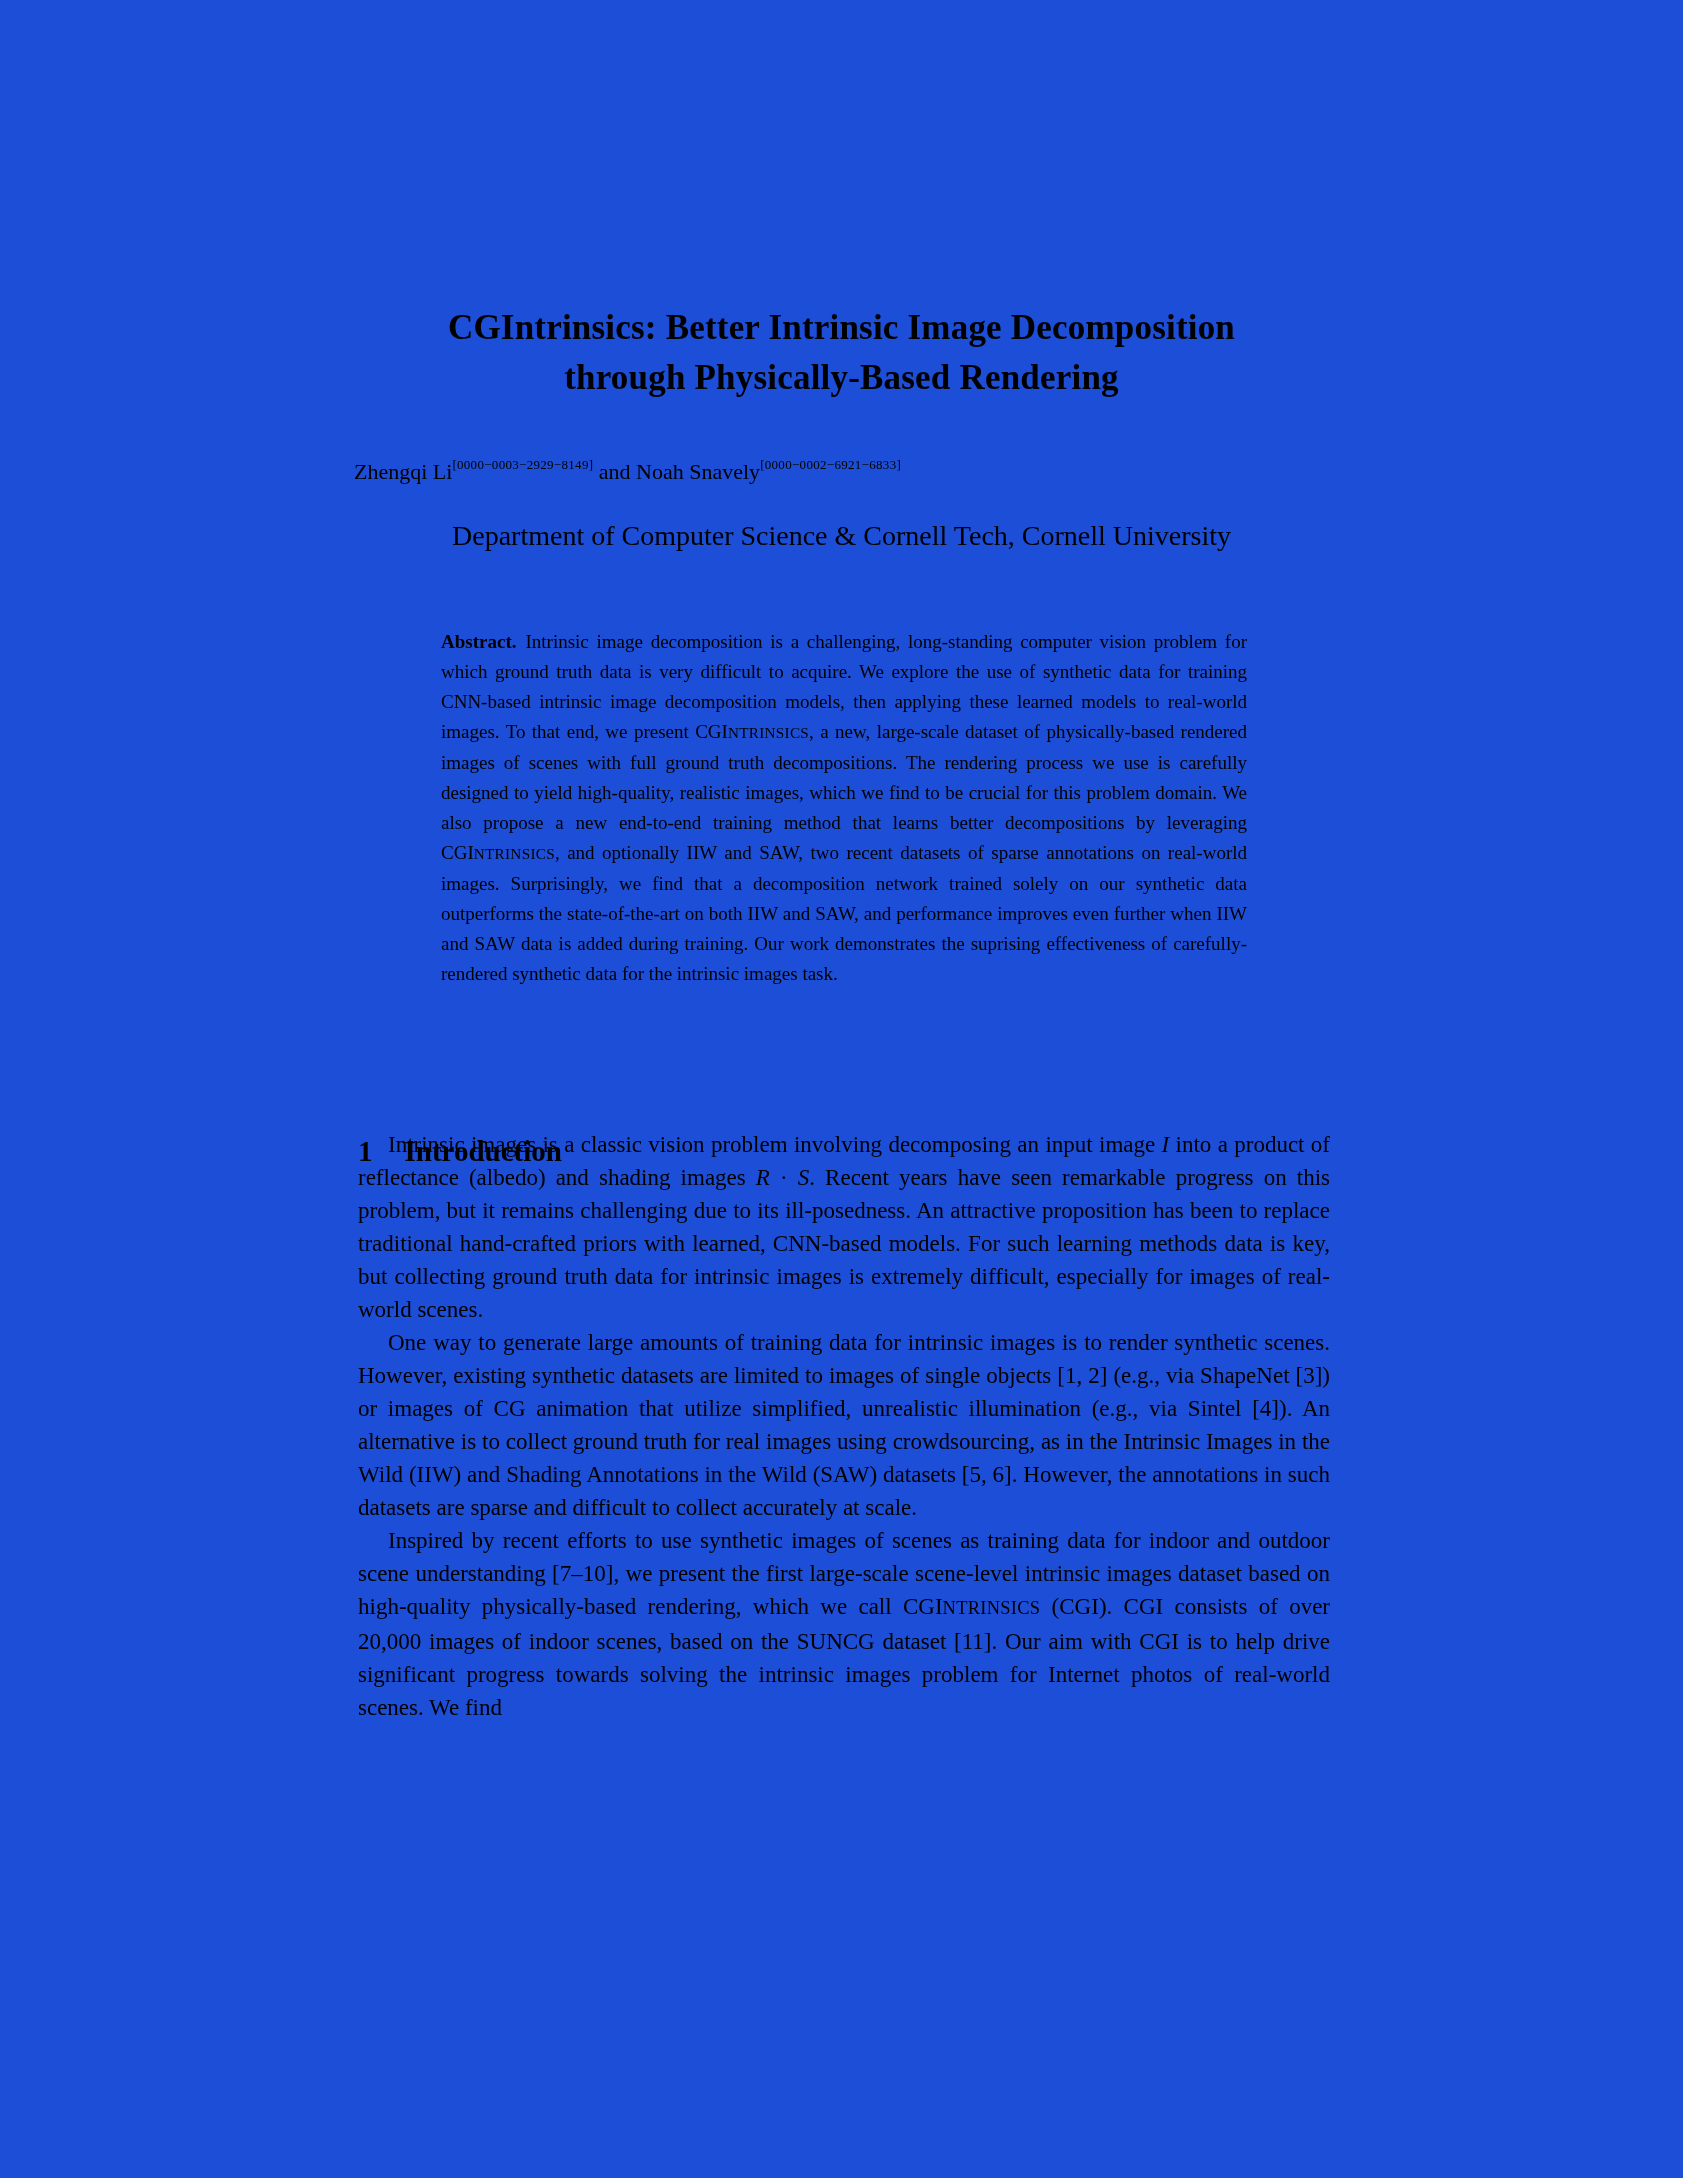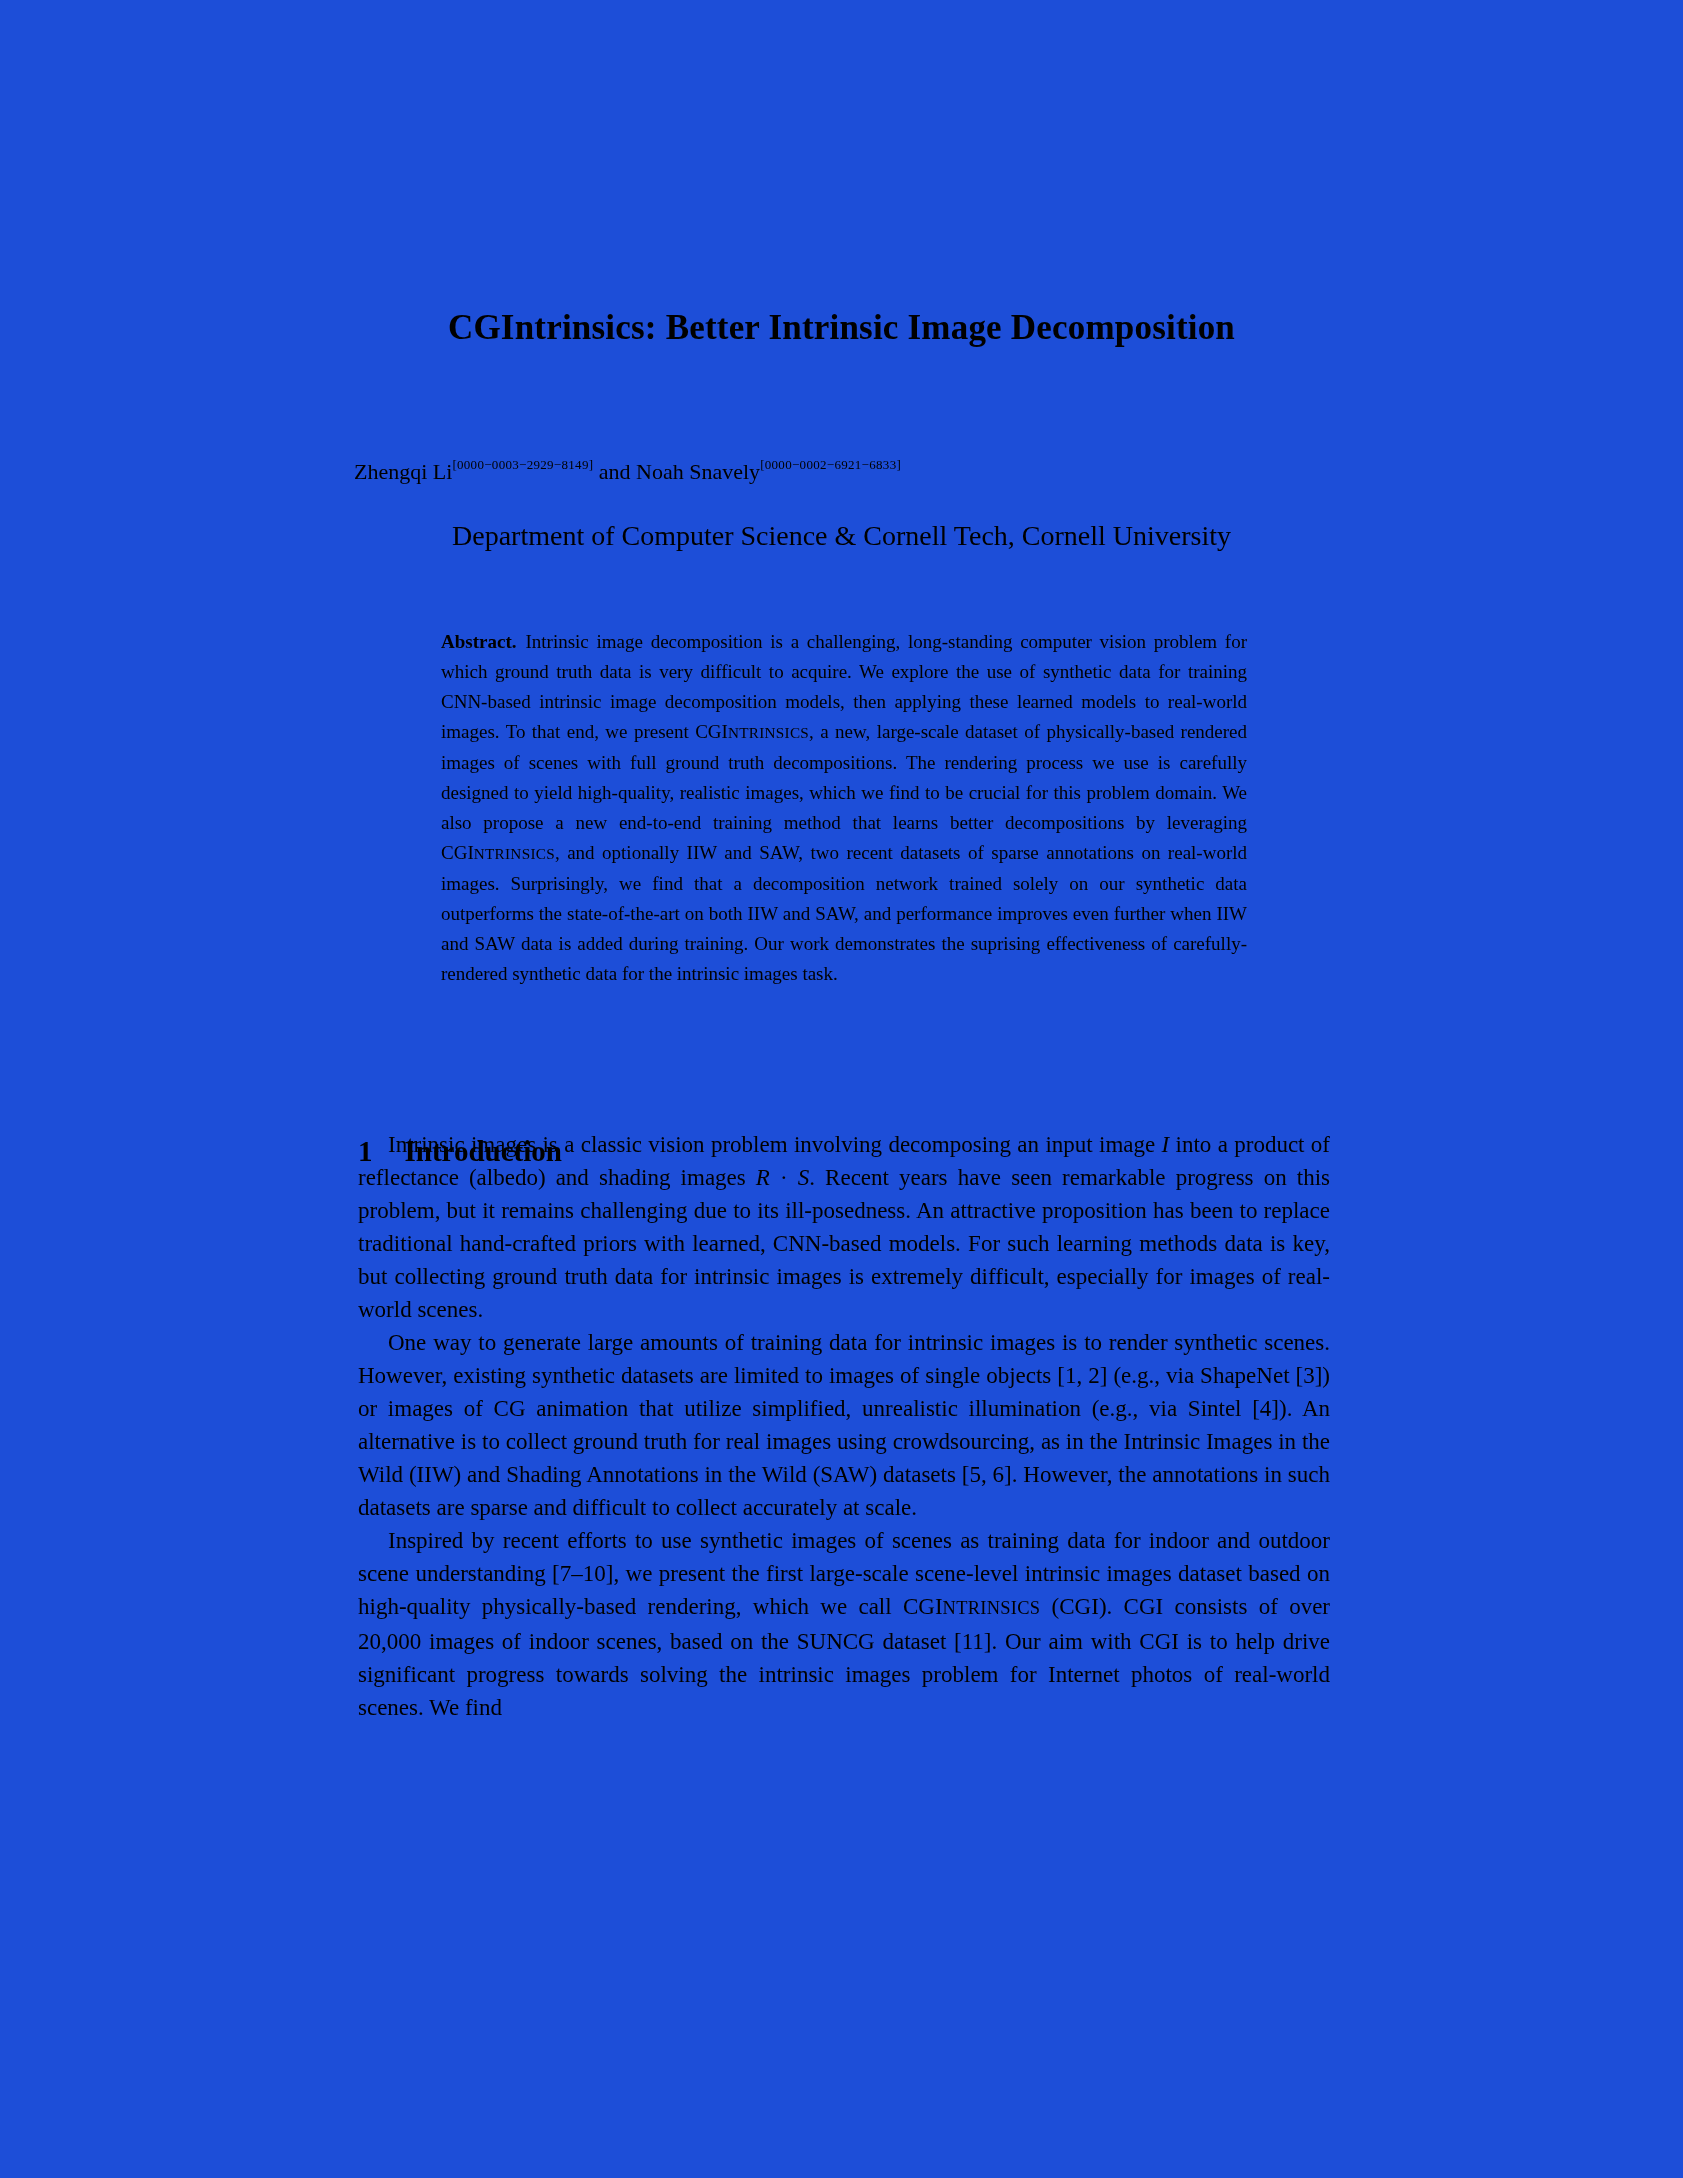--- a/index.html
+++ b/index.html
@@ -84,20 +84,21 @@
   .sc { font-size: 0.8em; letter-spacing: 0.3px; }
   .it { font-style: italic; }
 </style>
 </head>
 <body>
 
 <div class="page">
 
   <h1 class="title">
     <span class="tl">CGIntrinsics: Better Intrinsic Image Decomposition</span>
+    <span class="tl">through Physically-Based Rendering</span>
   </h1>
 
   <div class="authors"><span>Zhengqi Li</span><sup class="orcid">[0000−0003−2929−8149]</sup><span> and </span><span>Noah Snavely</span><sup class="orcid">[0000−0002−6921−6833]</sup></div>
 
   <div class="affiliation">Department of Computer Science &amp; Cornell Tech, Cornell University</div>
 
   <div class="abstract"><span class="abs-label">Abstract.</span><span>Intrinsic image decomposition is a challenging, long-standing computer vision problem for which ground truth data is very difficult to acquire. We explore the use of synthetic data for training CNN-based intrinsic image decomposition models, then applying these learned models to real-world images. To that end, we present CGI<span class="sc">NTRINSICS</span>, a new, large-scale dataset of physically-based rendered images of scenes with full ground truth decompositions. The rendering process we use is carefully designed to yield high-quality, realistic images, which we find to be crucial for this problem domain. We also propose a new end-to-end training method that learns better decompositions by leveraging CGI<span class="sc">NTRINSICS</span>, and optionally IIW and SAW, two recent datasets of sparse annotations on real-world images. Surprisingly, we find that a decomposition network trained solely on our synthetic data outperforms the state-of-the-art on both IIW and SAW, and performance improves even further when IIW and SAW data is added during training. Our work demonstrates the suprising effectiveness of carefully-rendered synthetic data for the intrinsic images task.</span></div>
 
   <h2 class="section-heading"><span class="sec-num">1</span><span>Introduction</span></h2>
 

